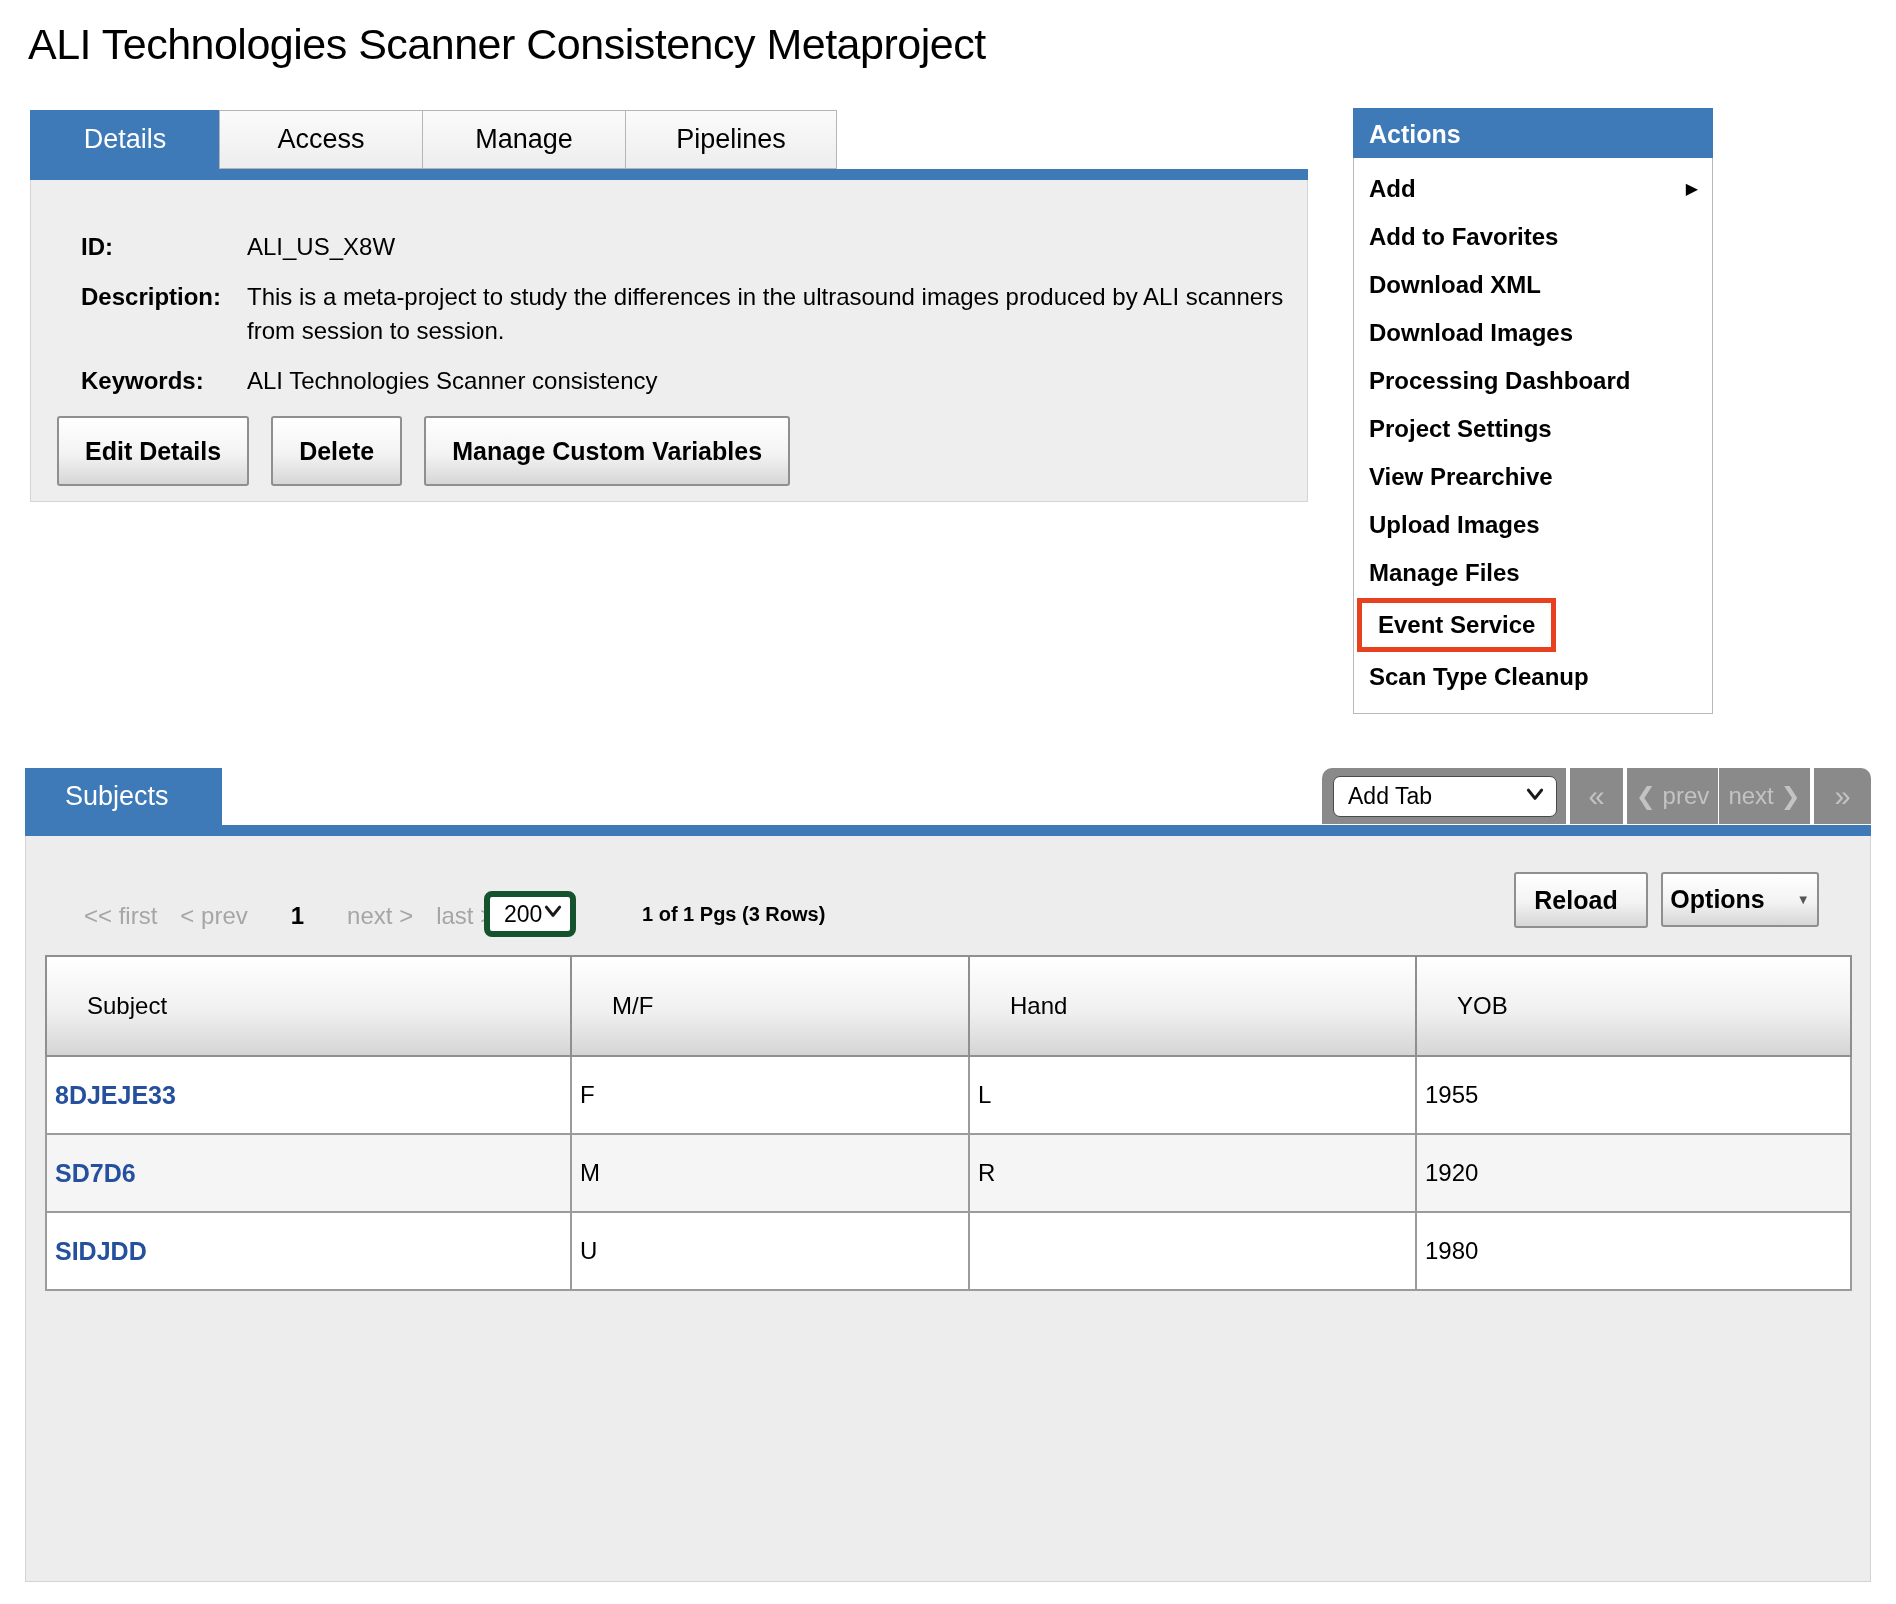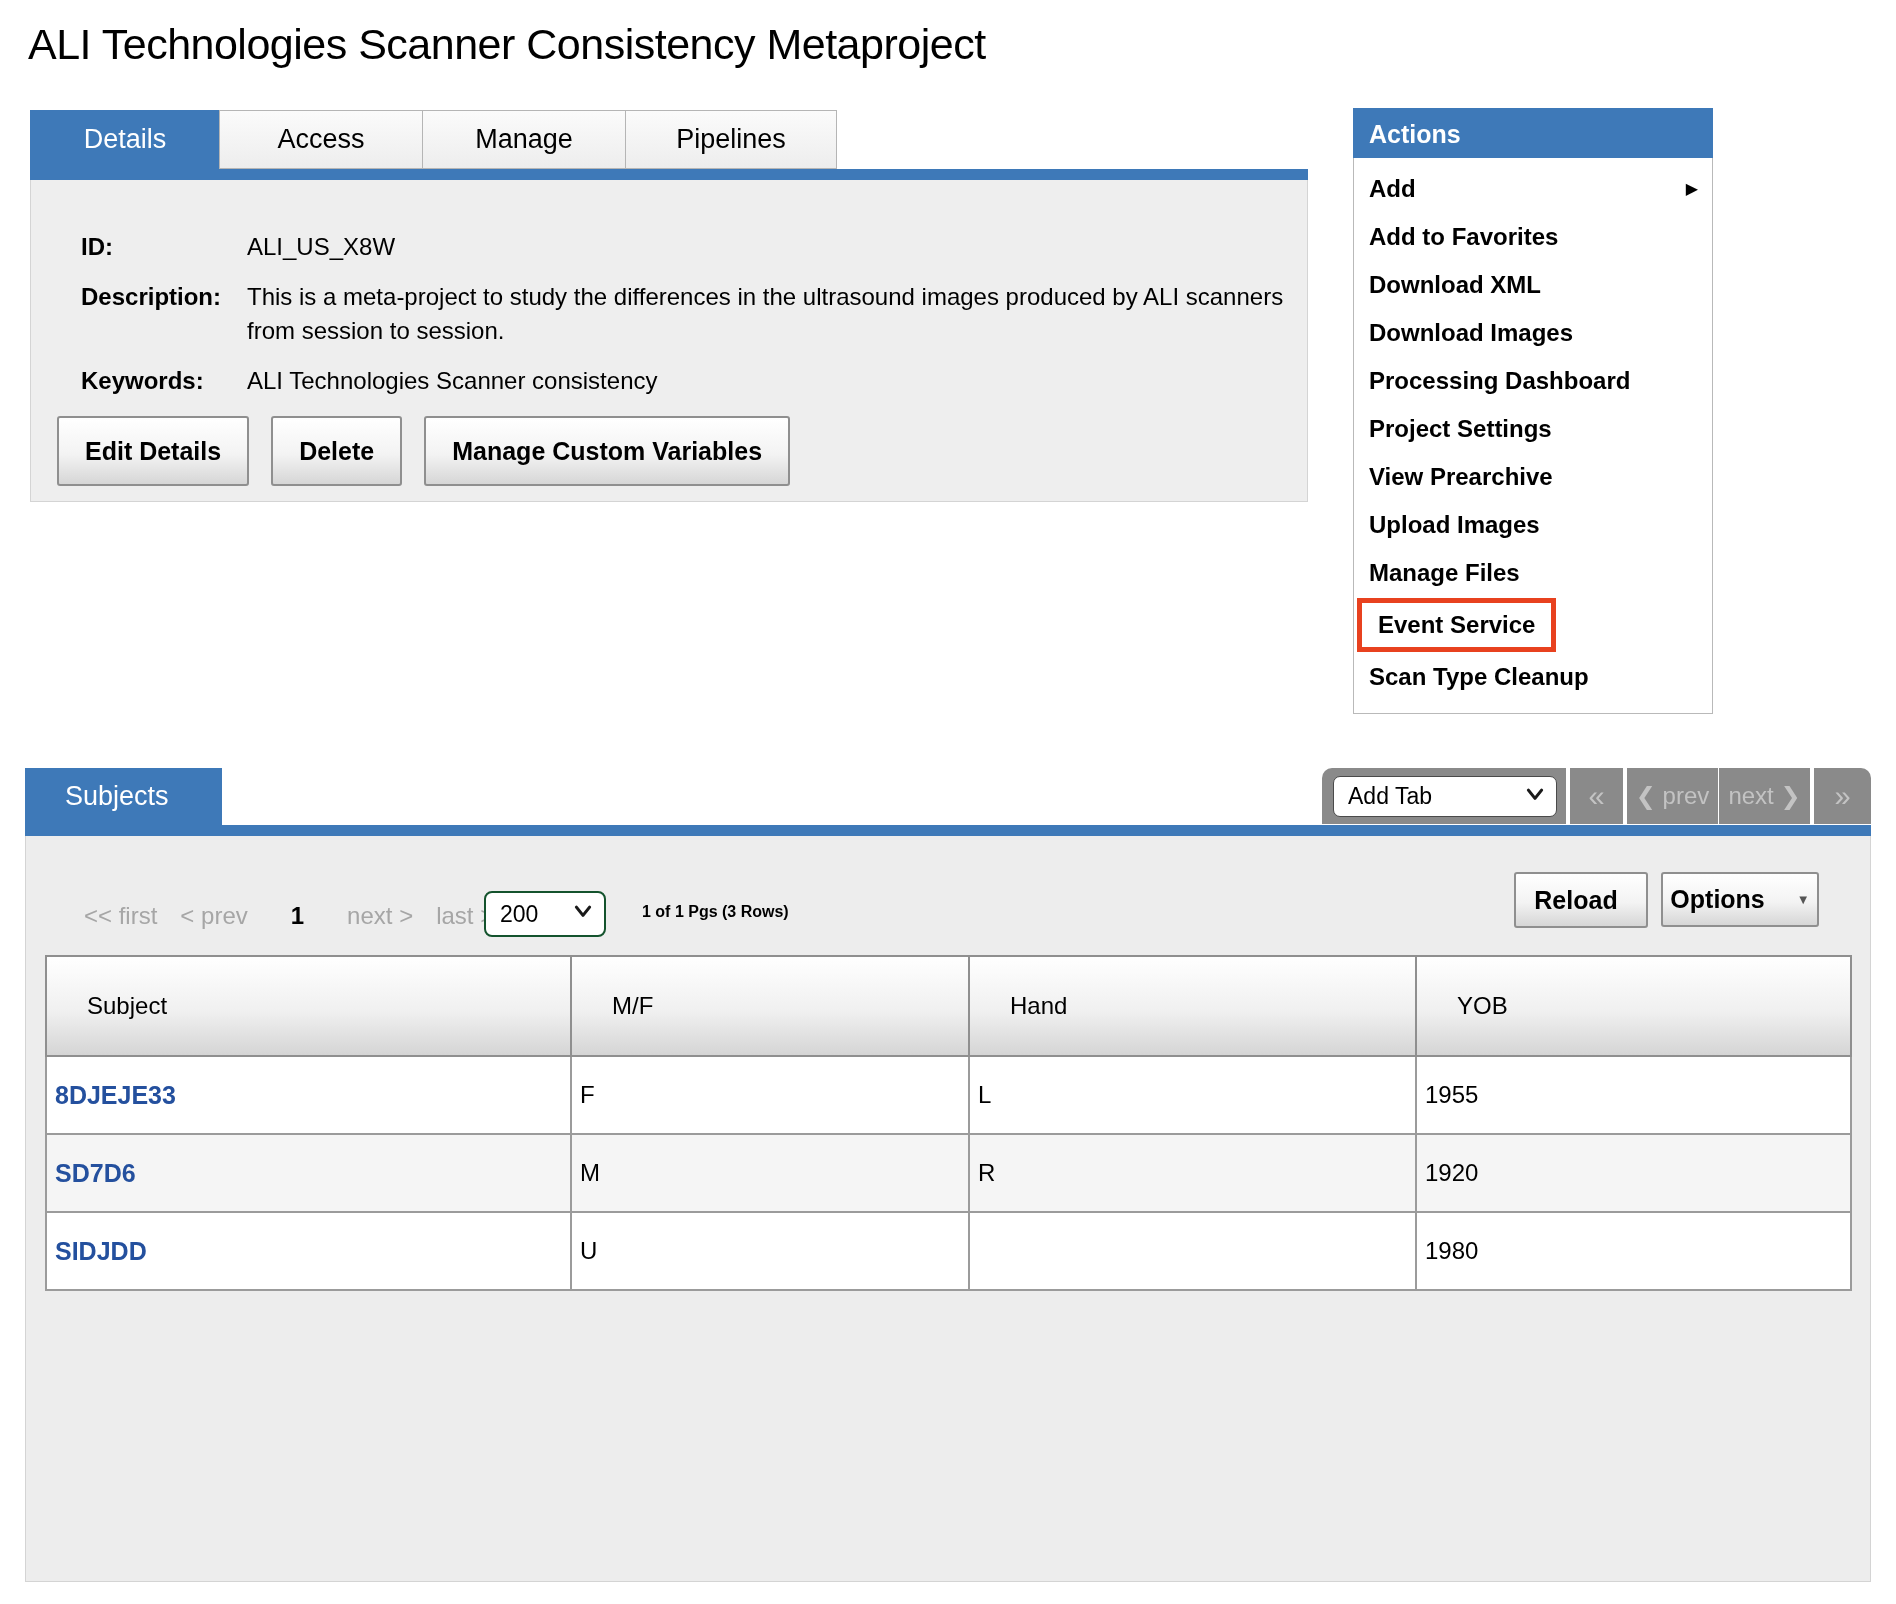--- a/index.html
+++ b/index.html
@@ -91,22 +91,22 @@
   #subjects-accent { left:25px; top:825px; width:1846px; height:11px; }
   #subjects-panel {
     left:25px; top:836px; width:1846px; height:746px;
     background:#ededed; border:1px solid #d4d4d4; border-top:none;
   }
 
   
   #pager { position:absolute; left:58px; top:66px; display:flex; align-items:center; font-size:24px; }
   #pager .pg { color:#a6a6a6; margin-right:23px; cursor:pointer; }
   #pager .pg.current { color:#000; font-weight:bold; margin:0 43px 0 20px; cursor:default; }
-  #pagesize-select { position:absolute; left:458px; top:55px; width:122px; height:46px; border-radius:8px; border:2px solid #14532d; }
-  #pager-summary { position:absolute; left:616px; top:67px; font-size:16px; font-weight:bold; }
+  #pagesize-select { position:absolute; left:458px; top:55px; width:92px; height:46px; border-radius:8px; border:6px solid #14532d; }
+  #pager-summary { position:absolute; left:616px; top:67px; font-size:20px; font-weight:bold; }
   #reload-btn  { position:absolute; left:1488px; top:36px; width:134px; height:56px; justify-content:center;padding-left:16px; }
   #options-btn { position:absolute; left:1635px; top:36px; width:158px; height:55px; justify-content:center;gap:20px; }
   .caret-down { font-size:13px; color:#555; margin-left:12px; }
 
   
   #subjects-table {
     position:absolute; left:19px; top:119px; width:1805px;
     border-collapse:collapse; table-layout:fixed; font-size:24px;
   }
   #subjects-table th {

